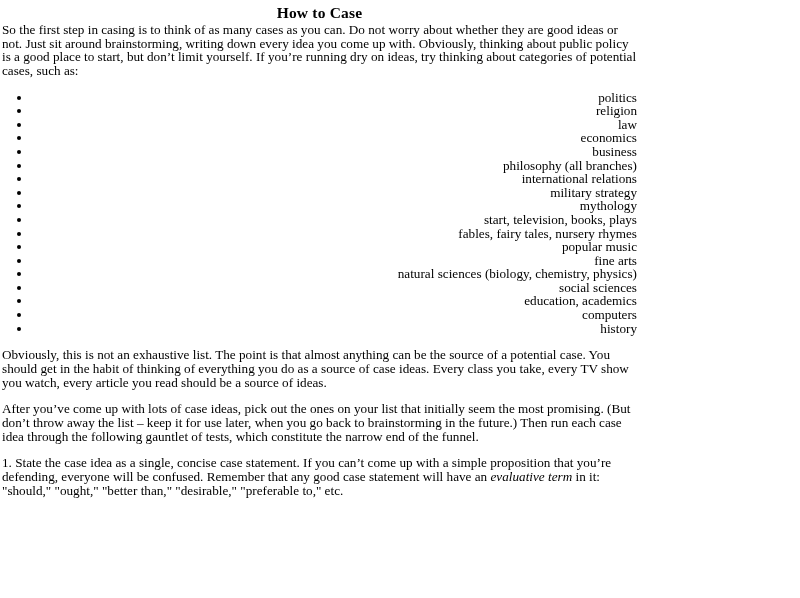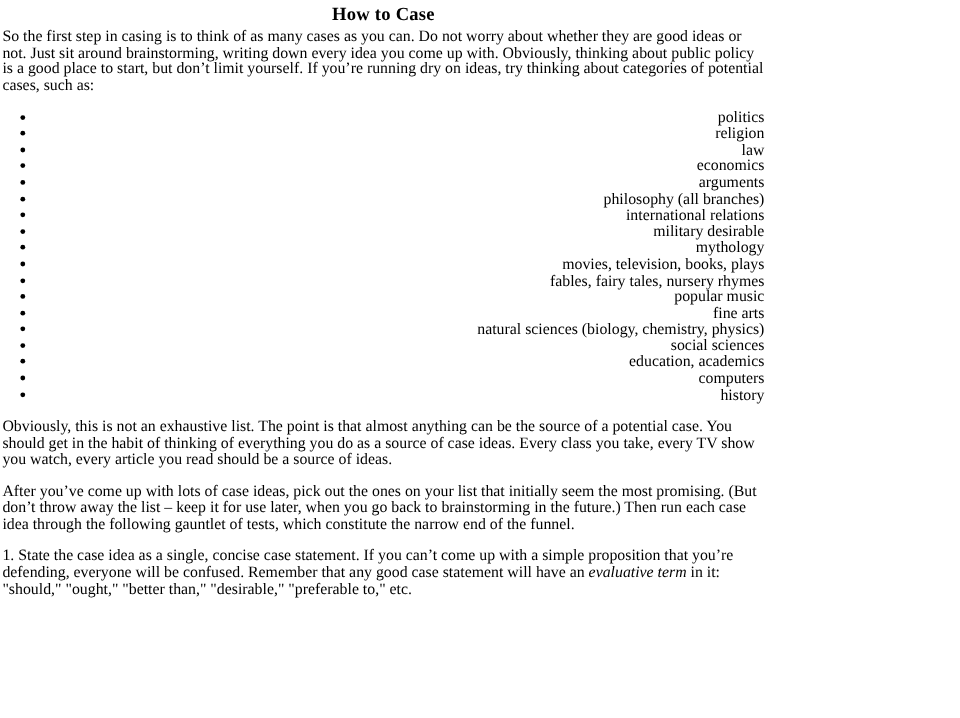--- a/index.html
+++ b/index.html
@@ -67,26 +67,26 @@
   <h1 class="doc-title">How to Case</h1>
 
 
   <p class="para">So the first step in casing is to think of as many cases as you can. Do not worry about whether they are good ideas or not. Just sit around brainstorming, writing down every idea you come up with. Obviously, thinking about public policy is a good place to start, but don’t limit yourself. If you’re running dry on ideas, try thinking about categories of potential cases, such as:</p>
 
   <ul class="cat-list">
     <li>politics</li>
     <li>religion</li>
     <li>law</li>
     <li>economics</li>
-    <li>arguments</li>
+    <li>business</li>
     <li>philosophy (all branches)</li>
     <li>international relations</li>
-    <li>military desirable</li>
+    <li>military strategy</li>
     <li>mythology</li>
-    <li>movies, television, books, plays</li>
+    <li>start, television, books, plays</li>
     <li>fables, fairy tales, nursery rhymes</li>
     <li>popular music</li>
     <li>fine arts</li>
     <li>natural sciences (biology, chemistry, physics)</li>
     <li>social sciences</li>
     <li>education, academics</li>
     <li>computers</li>
     <li>history</li>
   </ul>
 

